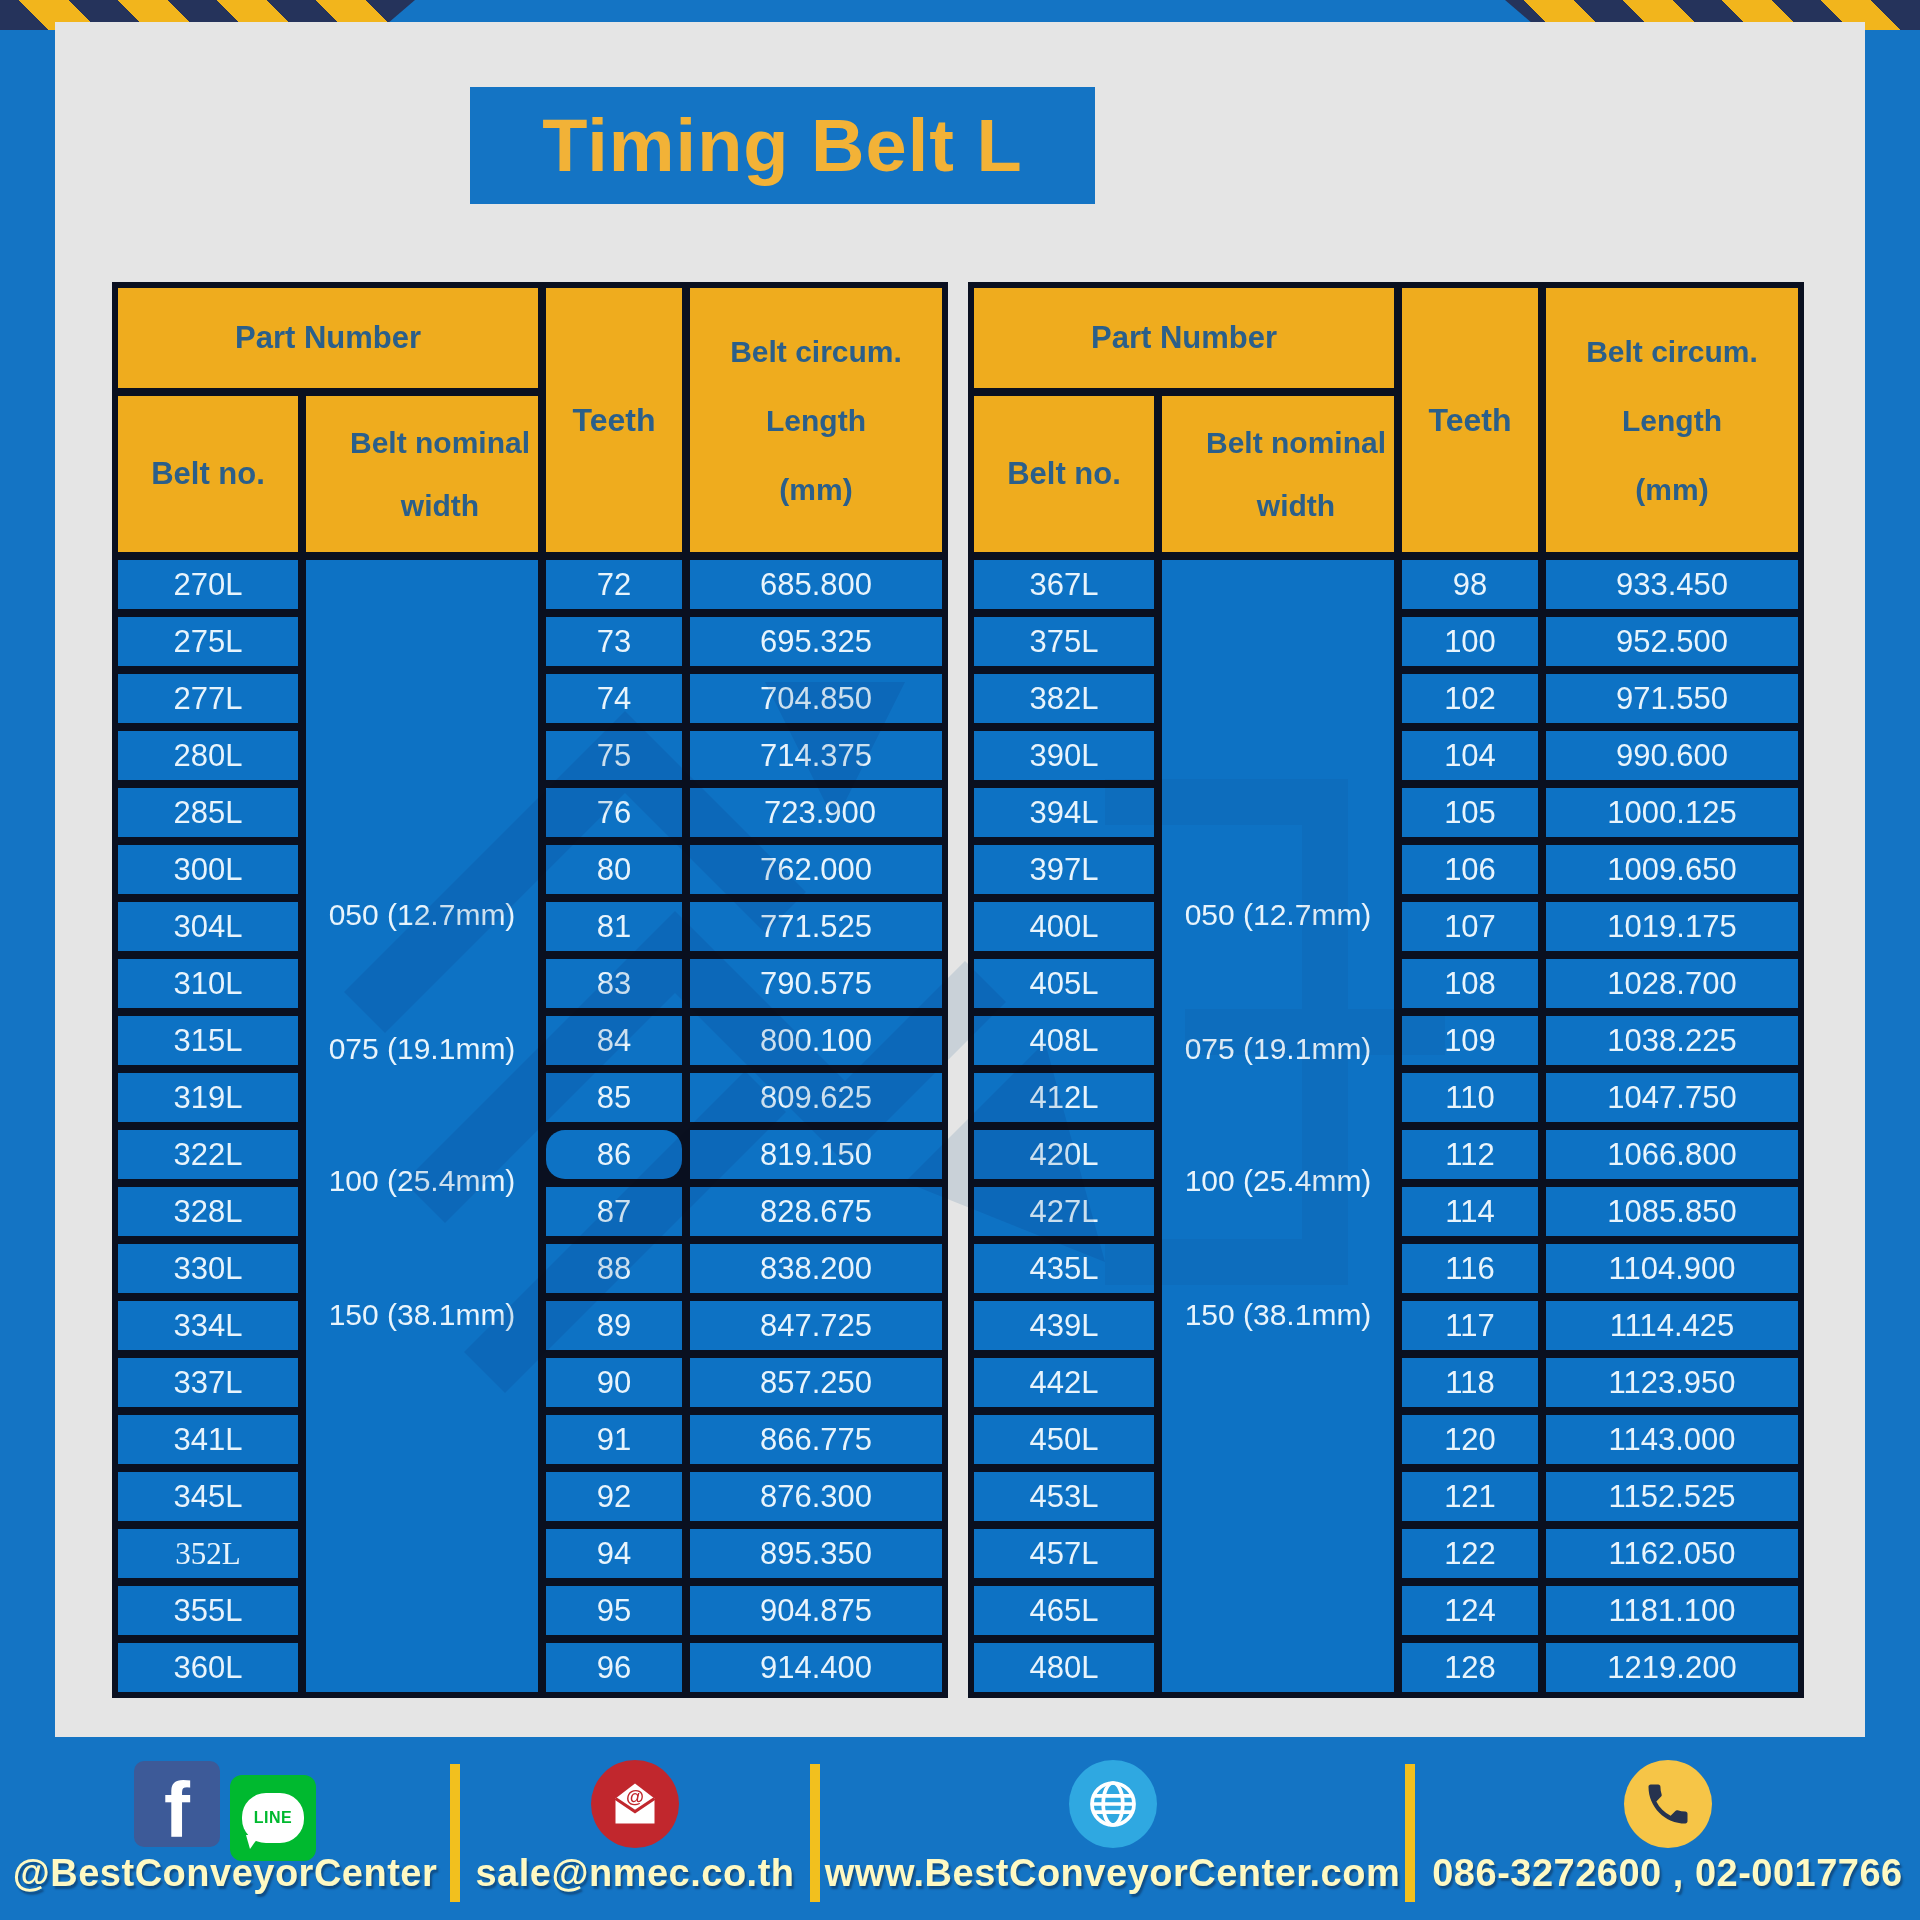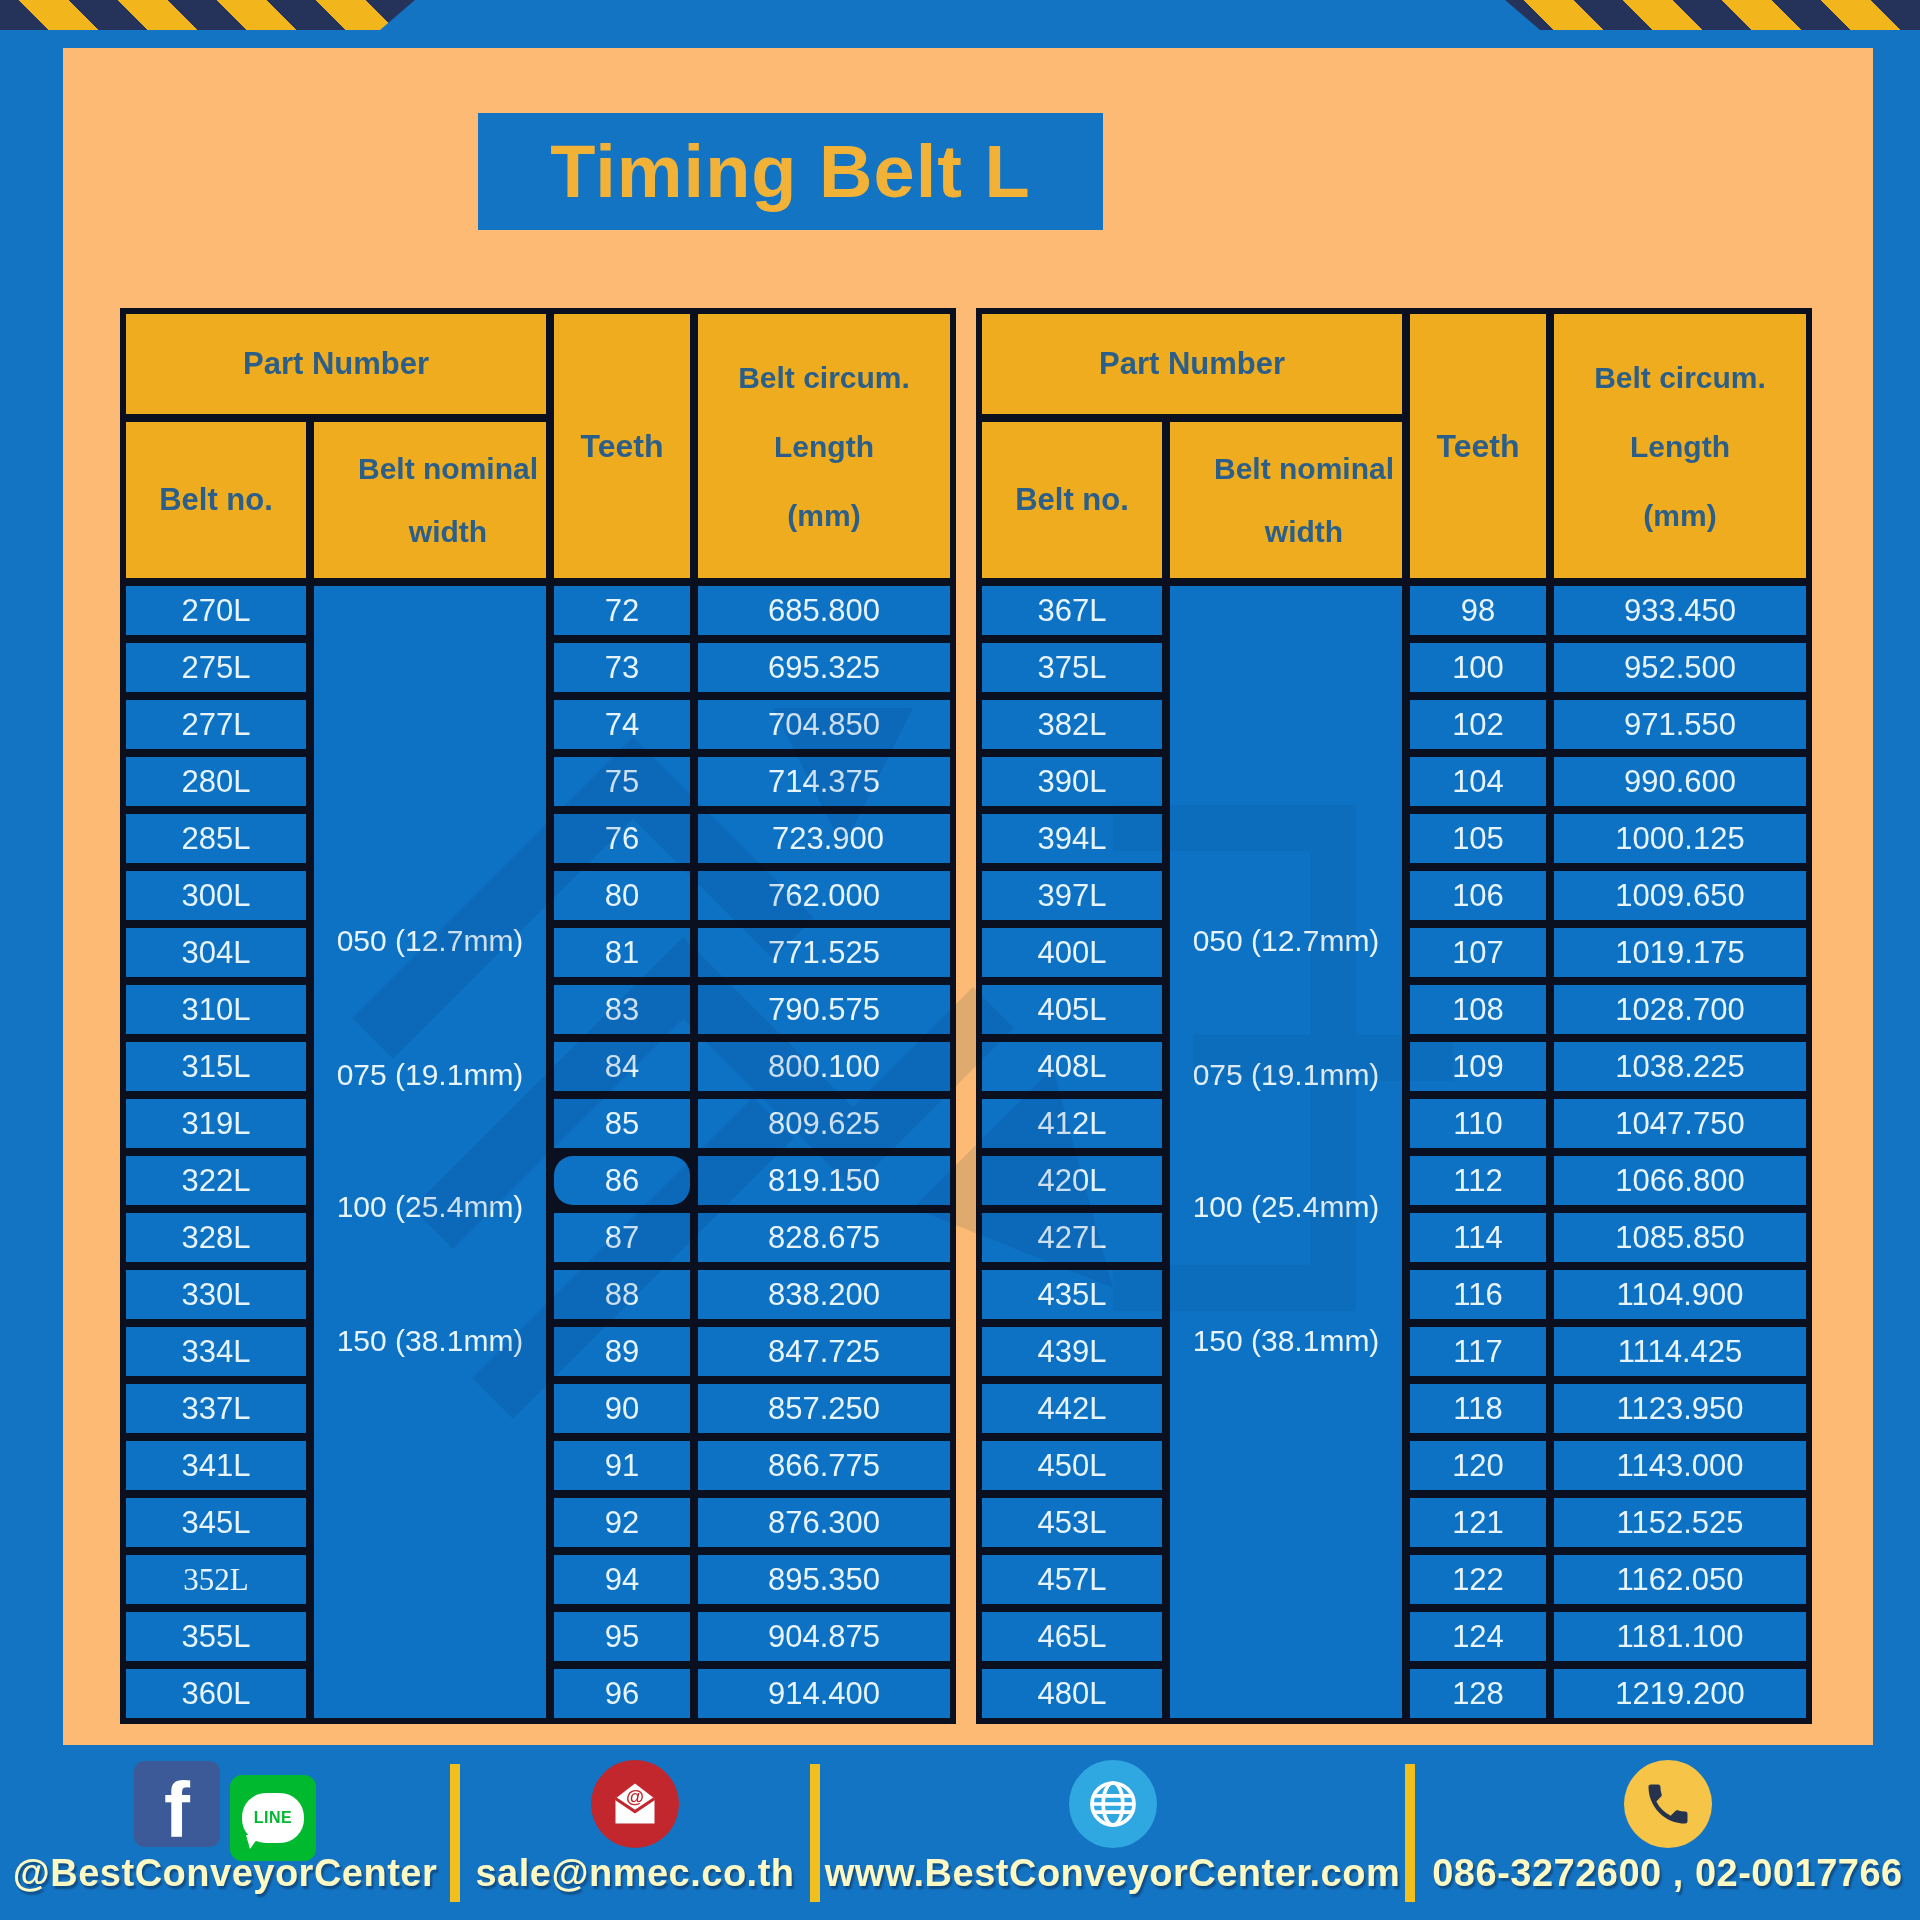--- a/index.html
+++ b/index.html
@@ -6,21 +6,21 @@
   body{width:1920px;height:1920px;overflow:hidden;font-family:"Liberation Sans",sans-serif;}
   .page{position:relative;width:1920px;height:1920px;background:#1474C4;}
 
   
   .top-strip{position:absolute;top:0;left:0;width:1920px;height:30px;background:#1474C4;}
   .hz{position:absolute;top:0;height:30px;background:repeating-linear-gradient(45deg,#25335B 0 34px,#F2B51C 34px 70px);}
   .hz-left{left:0;width:415px;clip-path:polygon(0 0,100% 0,calc(100% - 35px) 100%,0 100%);}
   .hz-right{left:1505px;width:415px;clip-path:polygon(0 0,100% 0,100% 100%,35px 100%);}
 
   
-  .card{position:absolute;top:48px;left:55px;width:1810px;height:1715px;background:#fdba74;margin-left:8px;}
+  .card{position:absolute;top:22px;left:55px;width:1810px;height:1715px;background:#e5e5e5;}
 
   .title-box{position:absolute;top:65px;left:415px;width:625px;height:117px;background:#1474C4;
     display:flex;align-items:center;justify-content:center;}
   .title-box span{color:#F2B237;font-size:74px;font-weight:900;letter-spacing:1px;}
 
   .tables{position:absolute;top:260px;left:57px;display:flex;gap:20px;}
 
   .belt-table{display:grid;grid-template-columns:180px 232px 136px 252px;
     grid-template-rows:100px 156px repeat(20,49px);gap:8px;background:#0A1020;padding:6px;
     width:836px;height:1416px;box-sizing:border-box;}

